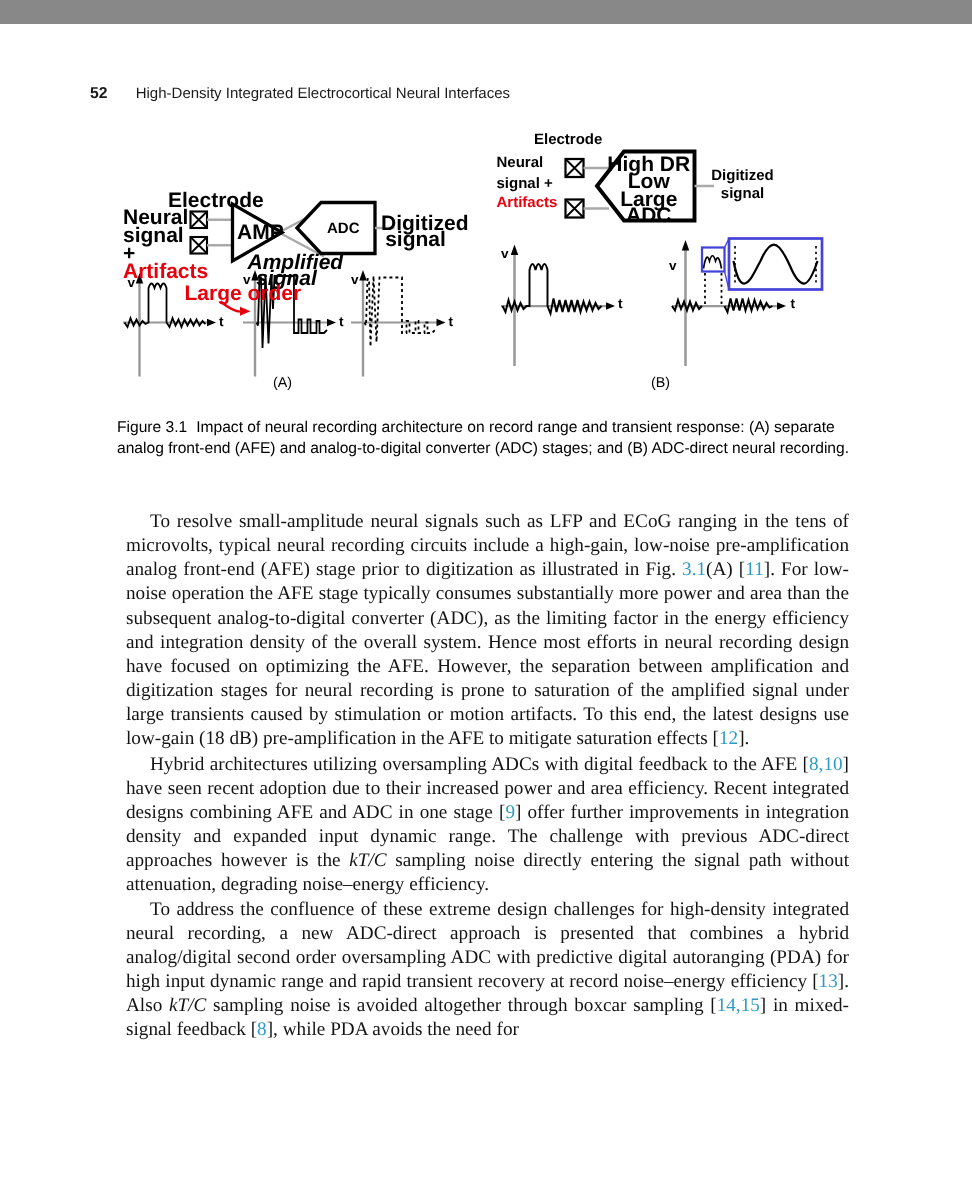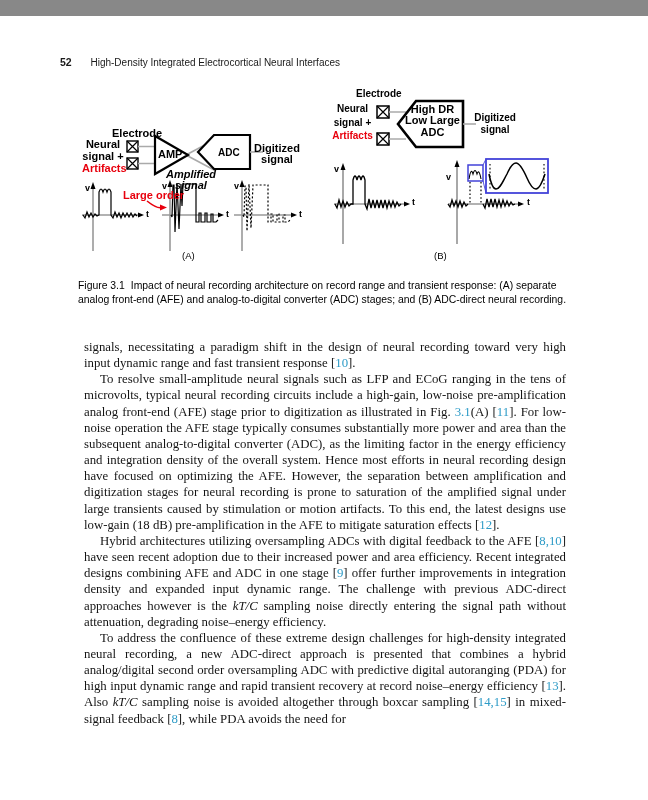--- a/index.html
+++ b/index.html
@@ -7,23 +7,23 @@
     position:relative;width:648px;height:800px;background:#ffffff;
     font-family:"Liberation Sans",sans-serif;overflow:hidden;margin:16px auto;
   }
   
   .runhead{position:absolute;top:40px;left:60px;font-size:10px;color:#1a1a1a;white-space:nowrap;}
   .runhead .pagenum{font-weight:bold;margin-right:16px;font-size:10.5px;}
 
   
   .figure{position:absolute;top:70px;left:0;width:648px;height:195px;}
   .figure svg{position:absolute;top:0;left:0;}
-  .flabel{position:absolute;font-weight:bold;font-size:11px;line-height:11px;color:#000;white-space:nowrap;}
+  .flabel{position:absolute;font-weight:bold;font-size:14px;line-height:11px;color:#000;white-space:nowrap;}
   .flabel.ctr{text-align:center;white-space:normal;}
-  .flabel.rt{text-align:center;white-space:normal;}
+  .flabel.rt{text-align:left;white-space:normal;}
   .plain{font-weight:normal;font-size:9.5px;}
   .red{color:#e8000d;}
   .axlab{position:absolute;font-weight:bold;font-size:9px;color:#000;}
 
   
   .caption{
     position:absolute;top:263px;left:78px;width:492px;
     font-size:10.4px;line-height:13.6px;color:#000;text-align:left;
   }
   .caption .cap-label{font-weight:normal;margin-right:6px;}
@@ -144,21 +144,21 @@
         <path d="M490,78 V103 M544,78 V103" stroke="#000" stroke-width="1.1" stroke-dasharray="1.6 2.2" fill="none"></path>
       </g>
     </svg>
 
     <div class="flabel" style="left:112px;top:42px;">Electrode</div>
     <div class="flabel rt" style="left:82px;top:52px;width:42px;line-height:12px;">
       <div>Neural</div>
       <div>signal +</div>
       <div class="red">Artifacts</div>
     </div>
-    <div class="flabel" style="left:158px;top:63px;font-size:11px;">AMP</div>
+    <div class="flabel" style="left:158px;top:63px;font-size:14px;">AMP</div>
     <div class="flabel" style="left:218px;top:61px;font-size:10px;">ADC</div>
     <div class="flabel ctr" style="left:165px;top:83px;width:52px;line-height:10.5px;font-style:italic;">
       <div>Amplified</div>
       <div>signal</div>
     </div>
     <div class="flabel ctr" style="left:254px;top:57px;width:46px;line-height:11px;">
       <div>Digitized</div>
       <div>signal</div>
     </div>
     <div class="flabel red" style="left:123px;top:104px;">Large order</div>
@@ -190,19 +190,18 @@
     <div class="axlab" style="left:446px;top:86px;">v</div>
     <div class="axlab" style="left:527px;top:111px;">t</div>
     <div class="flabel plain" style="left:434px;top:164px;">(B)</div>
   </div>
 
   <div class="caption">
     <span class="cap-label">Figure 3.1</span><span>Impact of neural recording architecture on record range and transient response: (A) separate analog front-end (AFE) and analog-to-digital converter (ADC) stages; and (B) ADC-direct neural recording.</span>
   </div>
 
   <div class="body">
-    <p><span>signals, necessitating a paradigm shift in the design of neural recording toward very high input dynamic range and fast transient response [</span><span class="cite">10</span><span>].</span></p>
     <p class="indent"><span>To resolve small-amplitude neural signals such as LFP and ECoG ranging in the tens of microvolts, typical neural recording circuits include a high-gain, low-noise pre-amplification analog front-end (AFE) stage prior to digitization as illustrated in Fig. </span><span class="cite">3.1</span><span>(A) [</span><span class="cite">11</span><span>]. For low-noise operation the AFE stage typically consumes substantially more power and area than the subsequent analog-to-digital converter (ADC), as the limiting factor in the energy efficiency and integration density of the overall system. Hence most efforts in neural recording design have focused on optimizing the AFE. However, the separation between amplification and digitization stages for neural recording is prone to saturation of the amplified signal under large transients caused by stimulation or motion artifacts. To this end, the latest designs use low-gain (18 dB) pre-amplification in the AFE to mitigate saturation effects [</span><span class="cite">12</span><span>].</span></p>
     <p class="indent"><span>Hybrid architectures utilizing oversampling ADCs with digital feedback to the AFE [</span><span class="cite">8,10</span><span>] have seen recent adoption due to their increased power and area efficiency. Recent integrated designs combining AFE and ADC in one stage [</span><span class="cite">9</span><span>] offer further improvements in integration density and expanded input dynamic range. The challenge with previous ADC-direct approaches however is the </span><span class="ital">kT/C</span><span> sampling noise directly entering the signal path without attenuation, degrading noise–energy efficiency.</span></p>
     <p class="indent"><span>To address the confluence of these extreme design challenges for high-density integrated neural recording, a new ADC-direct approach is presented that combines a hybrid analog/digital second order oversampling ADC with predictive digital autoranging (PDA) for high input dynamic range and rapid transient recovery at record noise–energy efficiency [</span><span class="cite">13</span><span>]. Also </span><span class="ital">kT/C</span><span> sampling noise is avoided altogether through boxcar sampling [</span><span class="cite">14,15</span><span>] in mixed-signal feedback [</span><span class="cite">8</span><span>], while PDA avoids the need for</span></p>
   </div>
 
 </div>
 
 </body></html>

